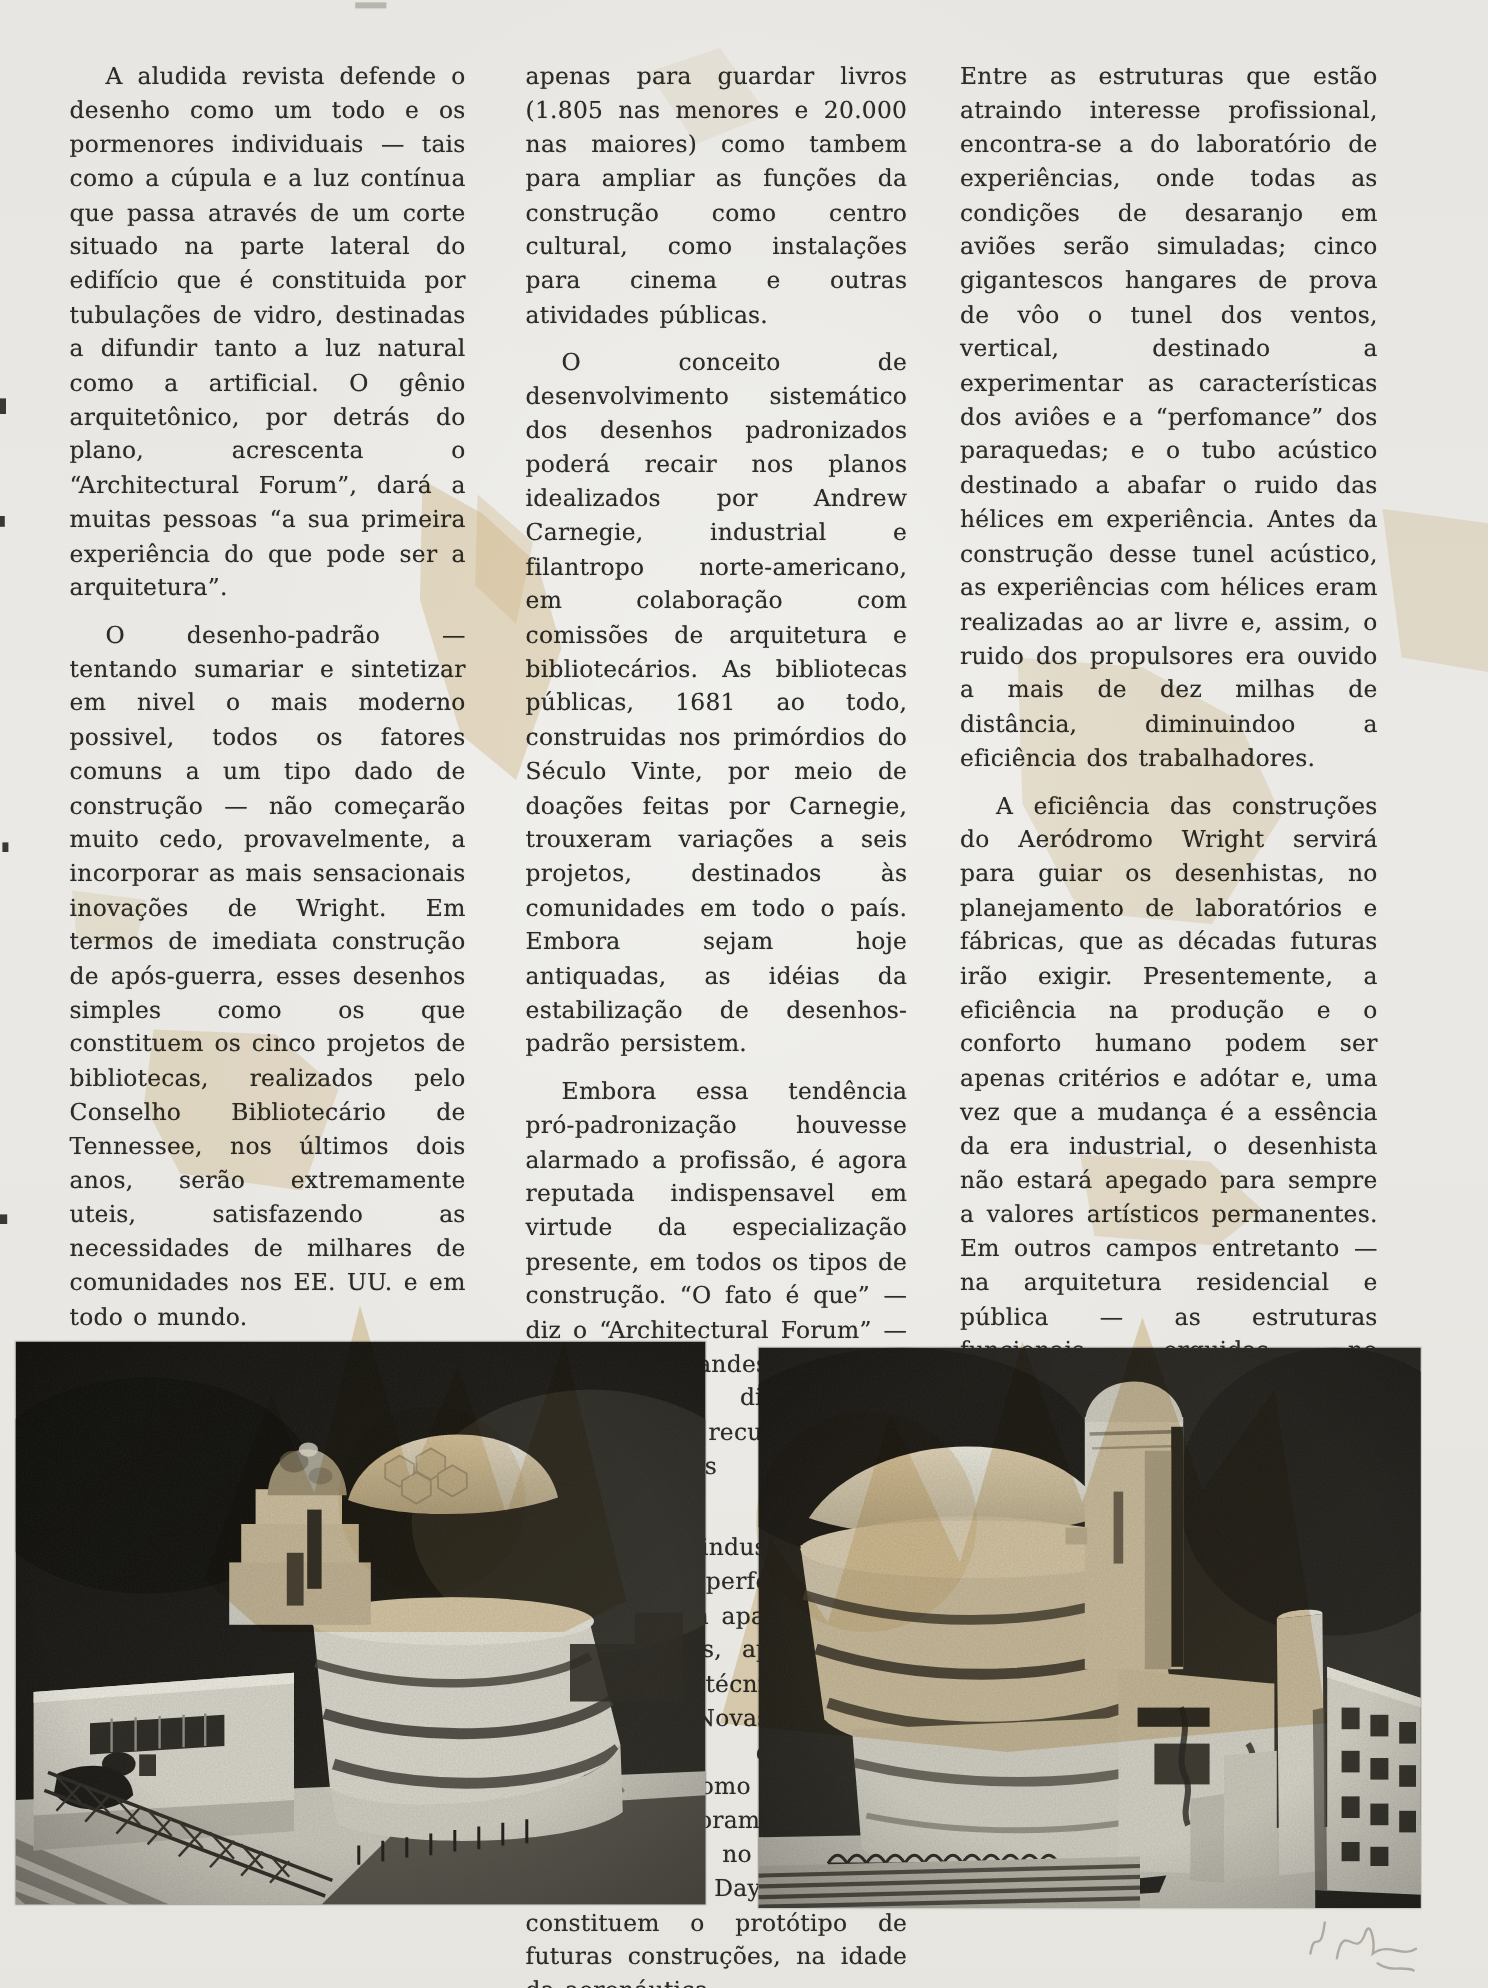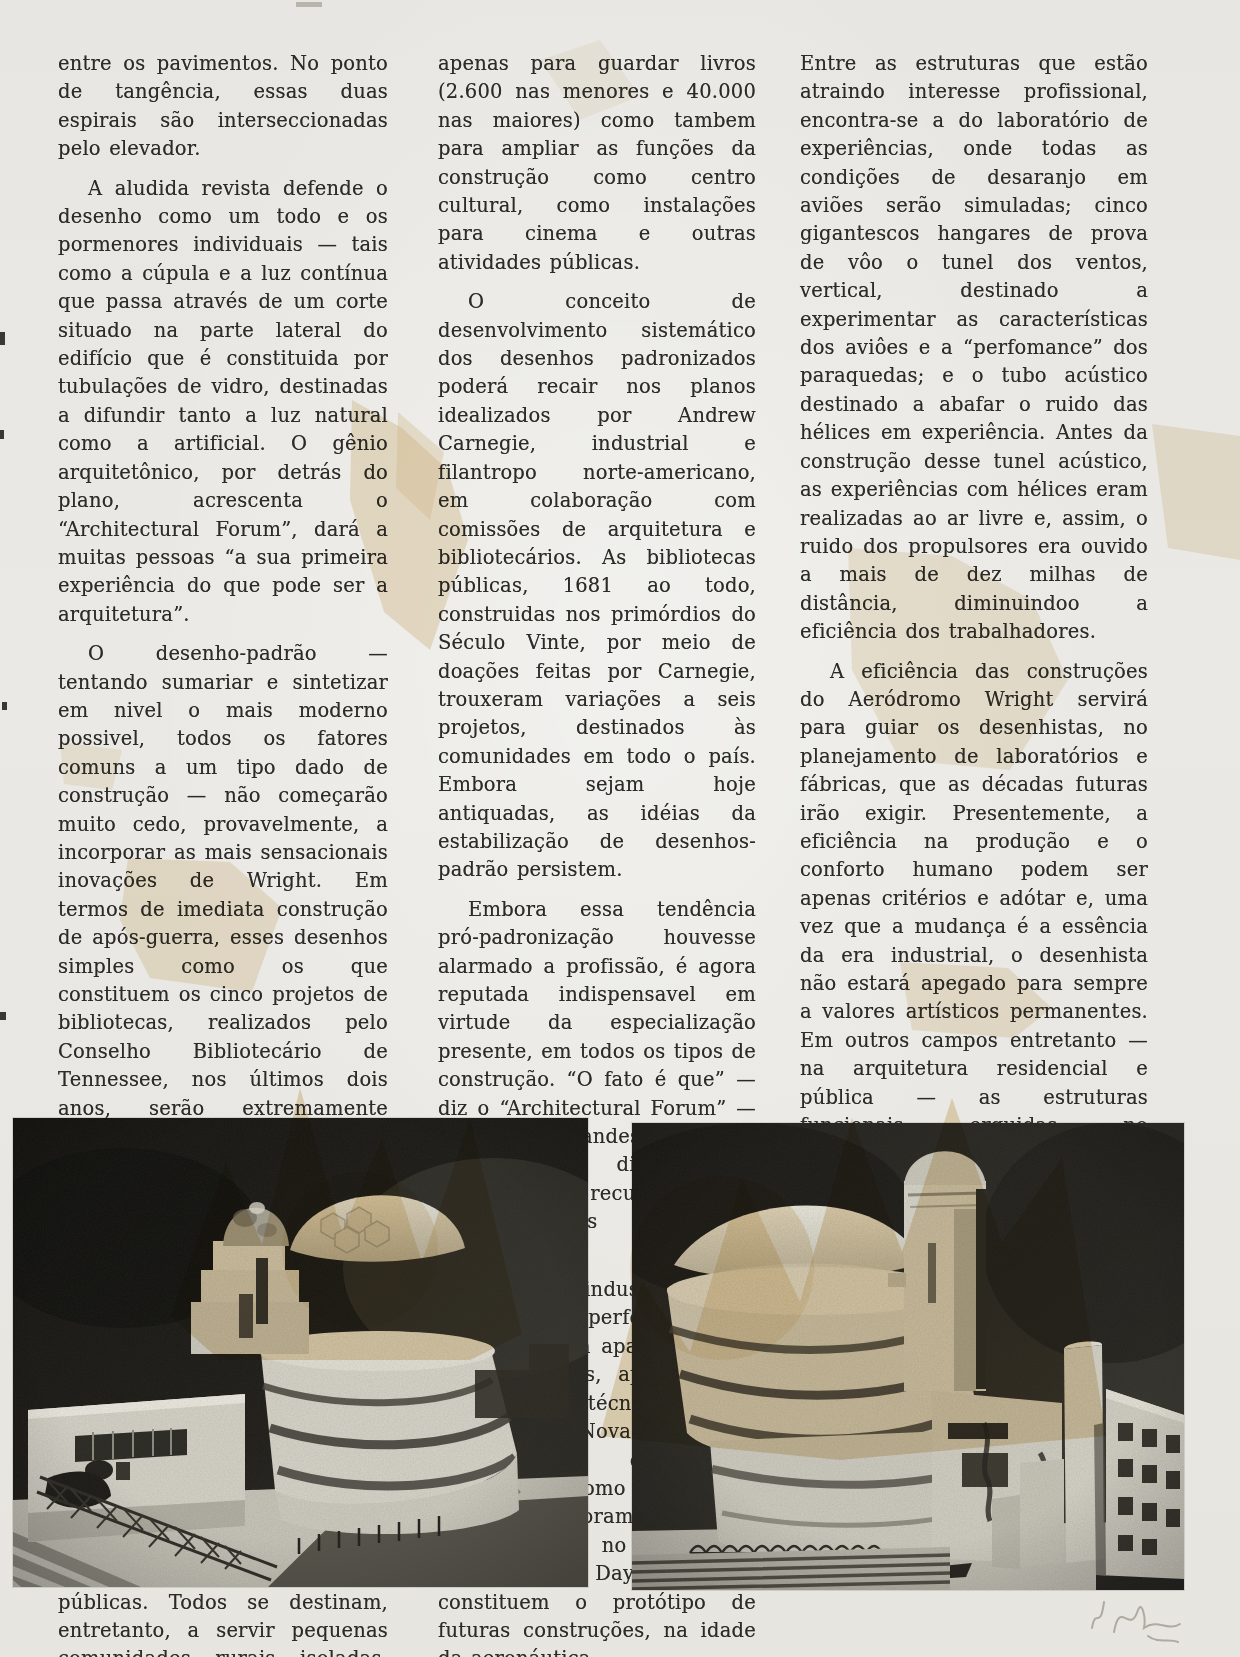--- a/index.html
+++ b/index.html
@@ -37,27 +37,26 @@
 <body>
 
 <div class="speck" style="left:0;top:332px;width:5px;height:13px;"></div>
 <div class="speck" style="left:0;top:430px;width:4px;height:9px;"></div>
 <div class="speck" style="left:2px;top:702px;width:5px;height:8px;"></div>
 <div class="speck" style="left:0;top:1012px;width:6px;height:8px;"></div>
 <div class="speck" style="left:296px;top:2px;width:26px;height:5px;background:#b8b5ad;"></div>
 
 <div class="columns">
   <div class="col col-1">
-    <p>entre os pavimentos. No ponto de tangência, essas duas espirais são interseccionadas pelo elevador.</p>
     <p class="indent">A aludida revista defende o desenho como um todo e os pormenores individuais — tais como a cúpula e a luz contínua que passa através de um corte situado na parte lateral do edifício que é constituida por tubulações de vidro, destinadas a difundir tanto a luz natural como a artificial. O gênio arquitetônico, por detrás do plano, acrescenta o “Architectural Forum”, dará a muitas pessoas “a sua primeira experiência do que pode ser a arquitetura”.</p>
     <p class="indent">O desenho-padrão — tentando sumariar e sintetizar em nivel o mais moderno possivel, todos os fatores comuns a um tipo dado de construção — não começarão muito cedo, provavelmente, a incorporar as mais sensacionais inovações de Wright. Em termos de imediata construção de após-guerra, esses desenhos simples como os que constituem os cinco projetos de bibliotecas, realizados pelo Conselho Bibliotecário de Tennessee, nos últimos dois anos, serão extremamente uteis, satisfazendo as necessidades de milhares de comunidades nos EE. UU. e em todo o mundo.</p>
     <p class="indent">Em conexão com especialistas da Comissão do Vale do Tennessee o Conselho estudou as necessidades da região do Vale. Constatada a necessidade de 1.000 novas bibliotecas, estudou e ultimou os planos básicos. Os cinco tipos variam de uma pequena biblioteca de uma só sala a uma biblioteca regional com uma sala até para reuniões públicas. Todos se destinam, entretanto, a servir pequenas comunidades rurais isoladas, não</p>
   </div>
   <div class="col col-2">
-    <p>apenas para guardar livros (2.600 nas menores e 40.000 nas maiores) como tambem para ampliar as funções da construção como centro cultural, como instalações para cinema e outras atividades públicas.</p>
+    <p>apenas para guardar livros (1.805 nas menores e 20.000 nas maiores) como tambem para ampliar as funções da construção como centro cultural, como instalações para cinema e outras atividades públicas.</p>
     <p class="indent">O conceito de desenvolvimento sistemático dos desenhos padronizados poderá recair nos planos idealizados por Andrew Carnegie, industrial e filantropo norte-americano, em colaboração com comissões de arquitetura e bibliotecários. As bibliotecas públicas, 1681 ao todo, construidas nos primórdios do Século Vinte, por meio de doações feitas por Carnegie, trouxeram variações a seis projetos, destinados às comunidades em todo o país. Embora sejam hoje antiquadas, as idéias da estabilização de desenhos-padrão persistem.</p>
     <p class="indent">Embora essa tendência pró-padronização houvesse alarmado a profissão, é agora reputada indispensavel em virtude da especialização presente, em todos os tipos de construção. “O fato é que” — diz o “Architectural Forum” — “apenas os grandes escritórios independentes dispõem de pessoal e recursos para realizar as pesquisas necessárias”.</p>
     <p class="indent">No campo industrial, novas indústrias e aperfeiçoamentos científicos tem aparecido ante os desenhistas, apresentando problemas técnicos sem precedentes. Novas formas de estrutura, empregando concreto como material básico, que foram planejadas e construidas no Aeródromo Wright em Dayton, Ohio, constituem o protótipo de futuras construções, na idade da aeronáutica.</p>
 
   </div>
   <div class="col col-3">
     <p>Entre as estruturas que estão atraindo interesse profissional, encontra-se a do laboratório de experiências, onde todas as condições de desaranjo em aviões serão simuladas; cinco gigantescos hangares de prova de vôo o tunel dos ventos, vertical, destinado a experimentar as características dos aviôes e a “perfomance” dos paraquedas; e o tubo acústico destinado a abafar o ruido das hélices em experiência. Antes da construção desse tunel acústico, as experiências com hélices eram realizadas ao ar livre e, assim, o ruido dos propulsores era ouvido a mais de dez milhas de distância, diminuindoo a eficiência dos trabalhadores.</p>
     <p class="indent">A eficiência das construções do Aeródromo Wright servirá para guiar os desenhistas, no planejamento de laboratórios e fábricas, que as décadas futuras irão exigir. Presentemente, a eficiência na produção e o conforto humano podem ser apenas critérios e adótar e, uma vez que a mudança é a essência da era industrial, o desenhista não estará apegado para sempre a valores artísticos permanentes. Em outros campos entretanto — na arquitetura residencial e pública — as estruturas funcionais erguidas no aeródromo Wright, bem como as novas concepções artísticas, poderão tornar-se a inspiração para a nova visão arquitetônica.</p>
   </div>
 </div>

